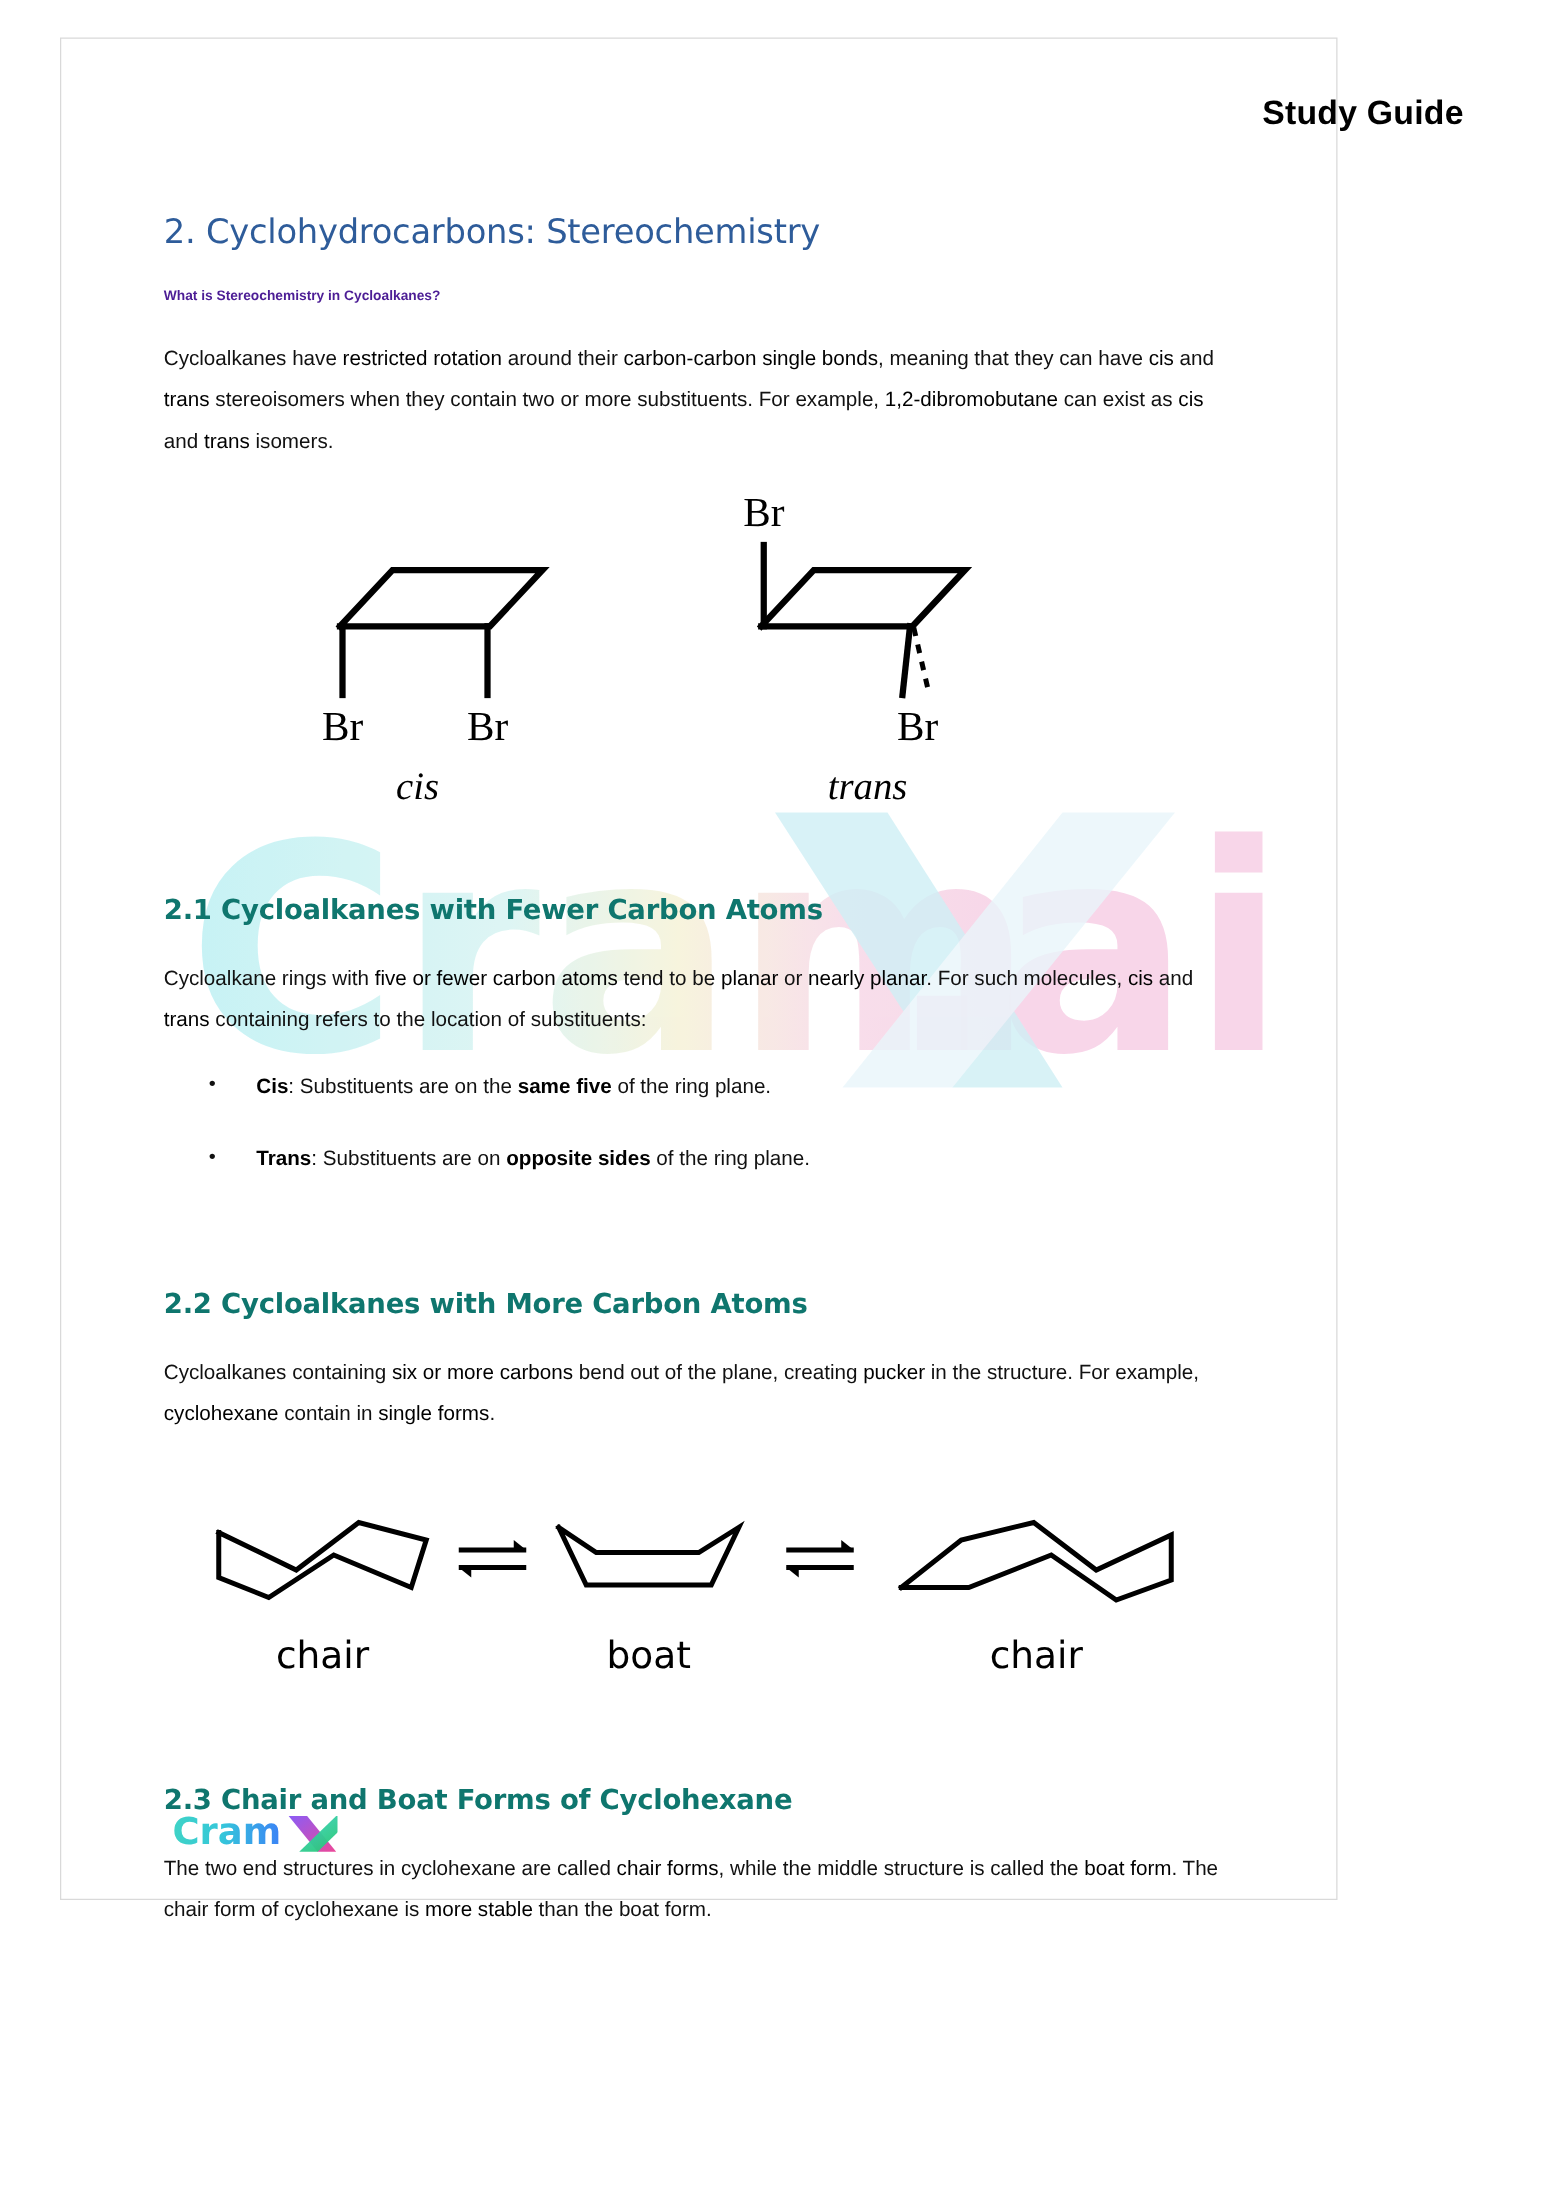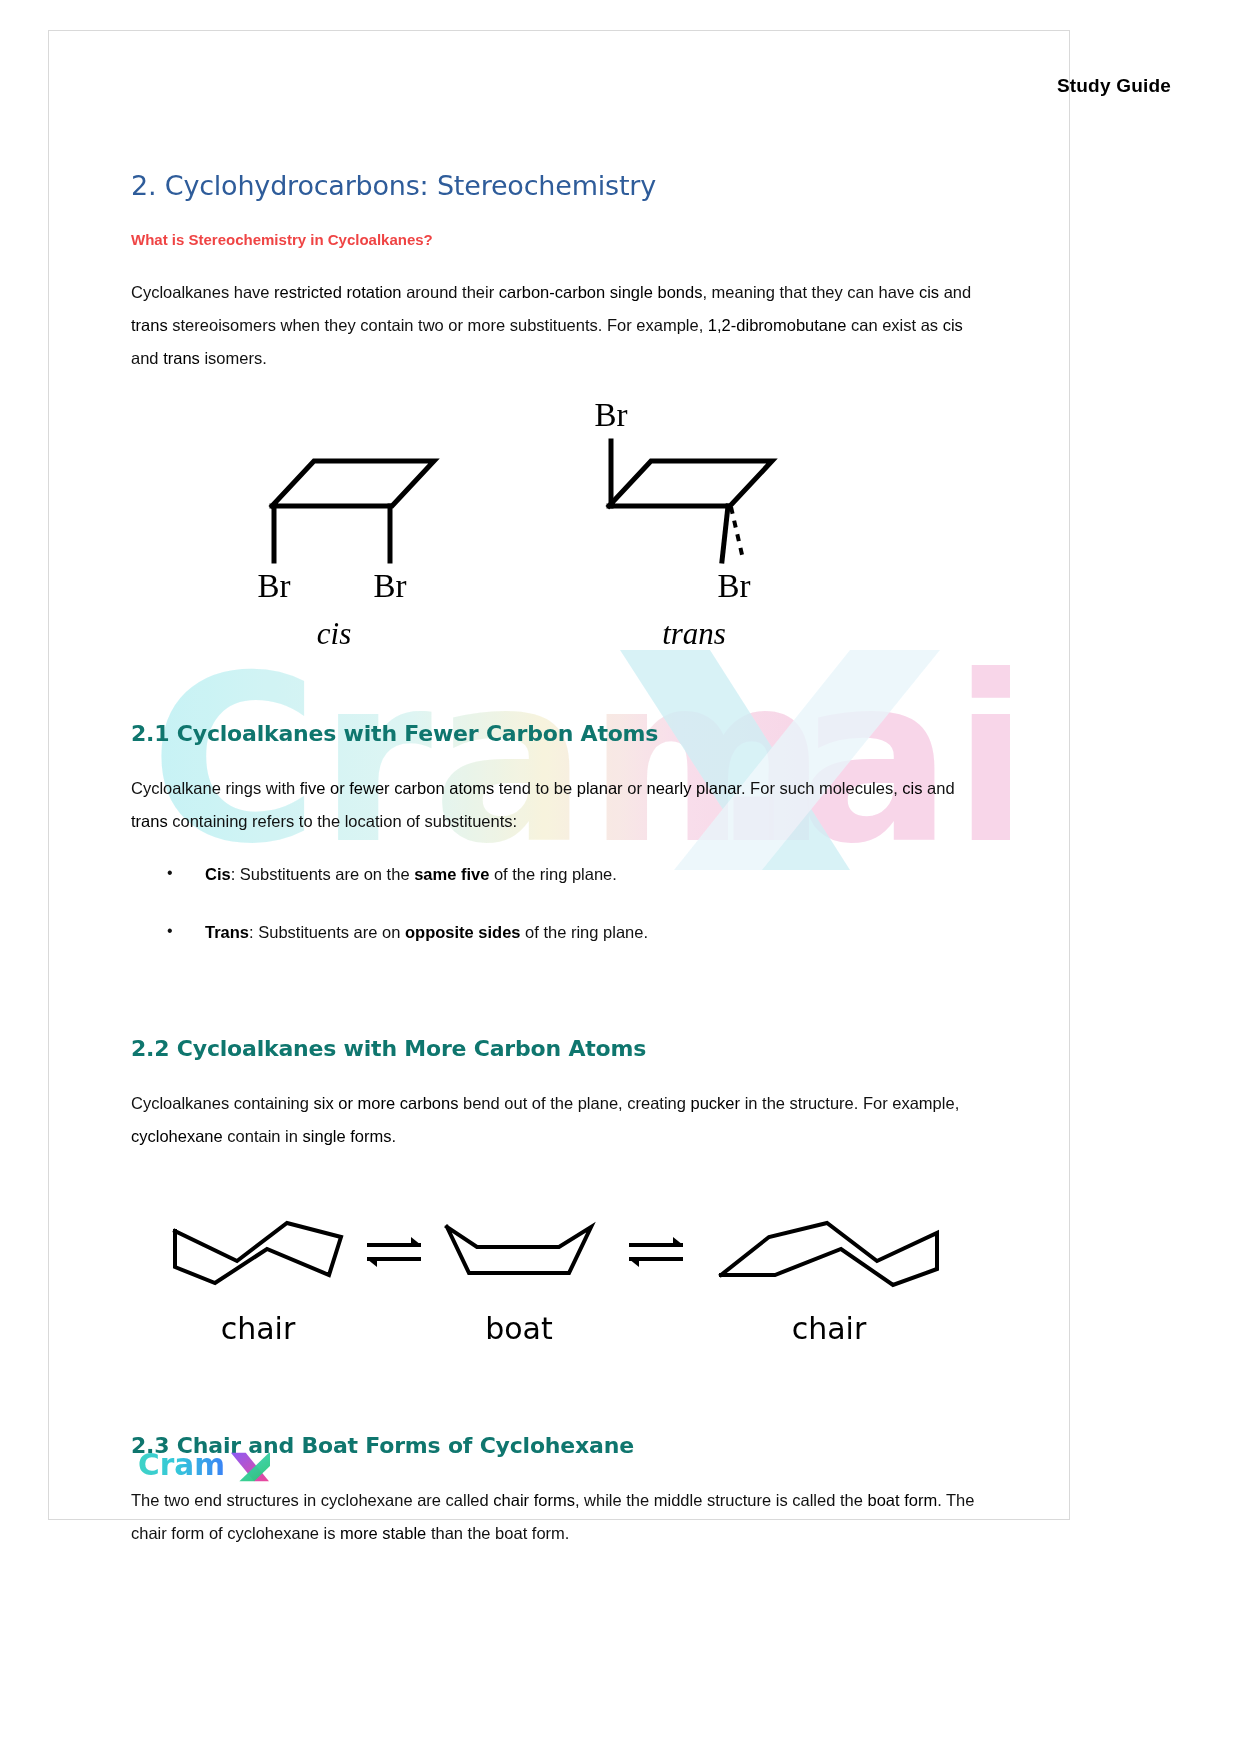--- a/index.html
+++ b/index.html
@@ -40,21 +40,21 @@
   
   .doc-header {
     position: absolute;
     left: 0;
     right: 70px;
     top: 75px;
     text-align: right;
     z-index: 3;
   }
   .doc-header .title {
-    font-size: 19px;
+    font-size: 27px;
     font-weight: bold;
     color: #000000;
     letter-spacing: 0.2px;
   }
 
   
   .content {
     position: absolute;
     left: 131px;
     top: 170px;
@@ -72,23 +72,23 @@
   }
   h2.sub-title {
     font-family: "DejaVu Sans", sans-serif;
     font-size: 22px;
     font-weight: bold;
     color: #0f766e;
     margin: 0 0 26px 0;
     letter-spacing: -0.2px;
   }
   .lead-q {
-    font-size: 15px;
+    font-size: 11px;
     font-weight: bold;
-    color: #ef4444;
+    color: #4c1d95;
     margin: 0 0 28px 0;
   }
   p.body {
     font-size: 16.5px;
     line-height: 2.0;
     color: #111;
     margin: 0 0 10px 0;
   }
   p.body b { font-weight: normal; color: #000; }
 

